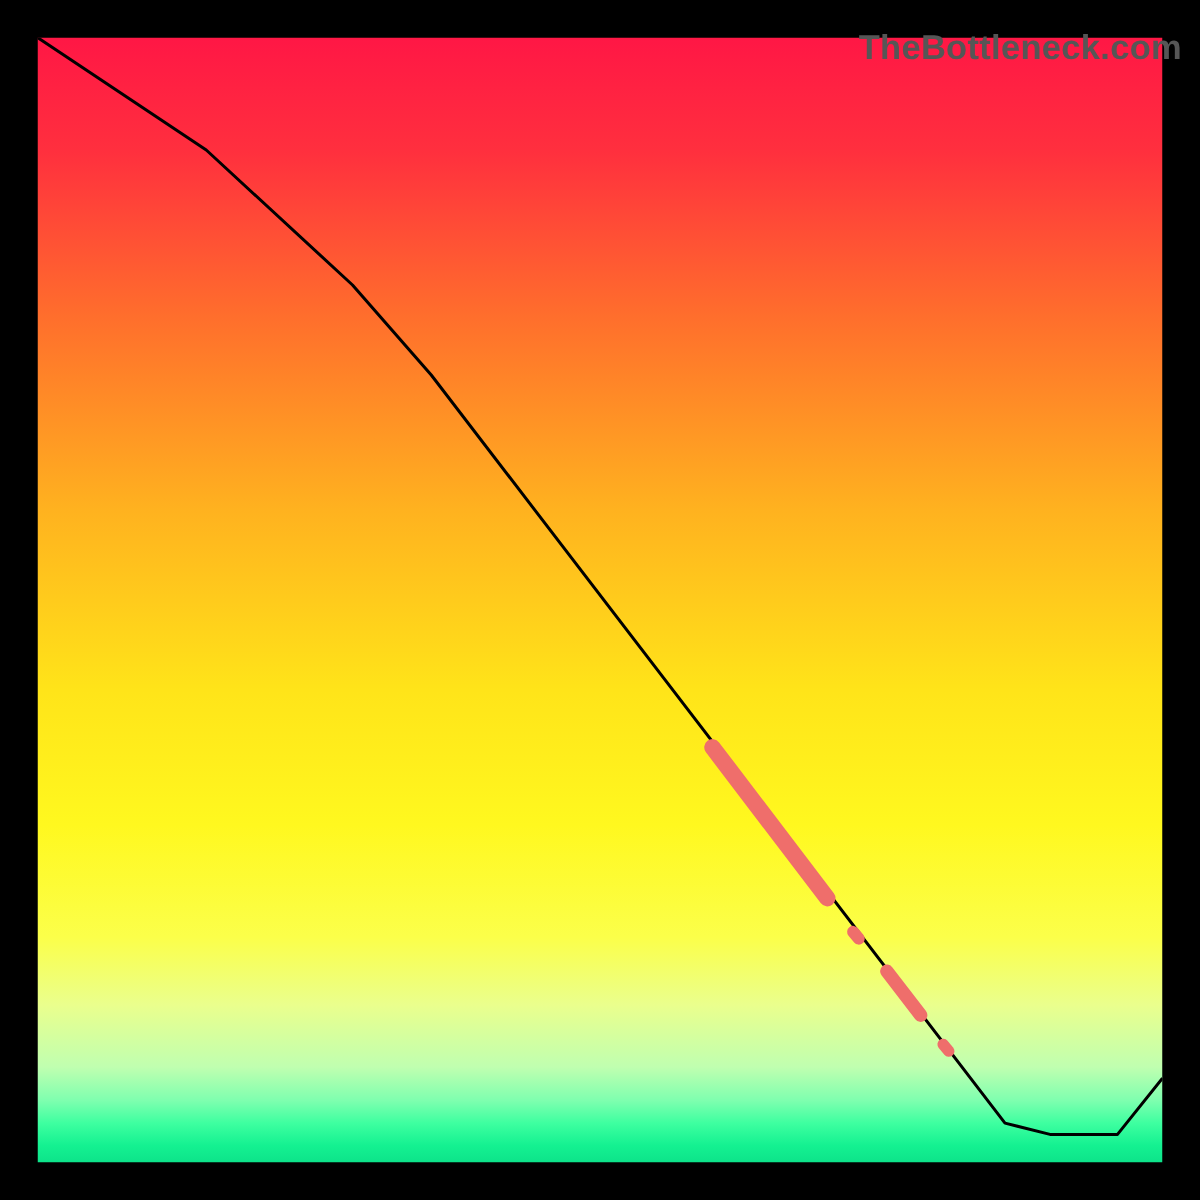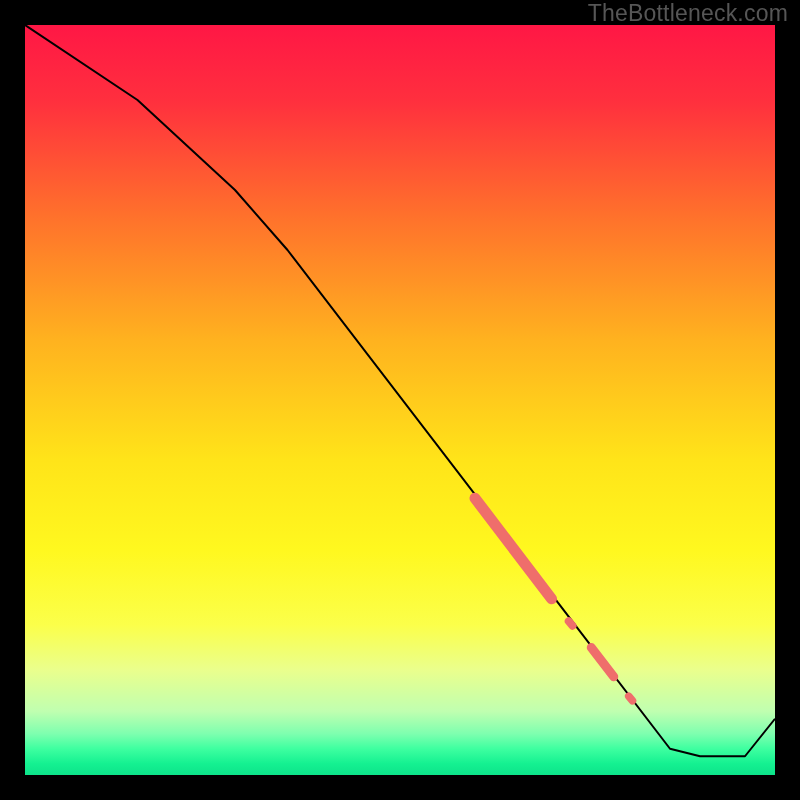--- a/index.html
+++ b/index.html
@@ -17,26 +17,26 @@
   }
   .plot-area {
     position: absolute;
     left: 25px;
     top: 25px;
     width: 750px;
     height: 750px;
   }
   .watermark {
     position: absolute;
-    top: 0;
+    top: 18px;
     right: 12px;
     font-family: Arial, Helvetica, sans-serif;
     font-size: 23px;
     color: #565656;
-    font-weight: 400;
+    font-weight: 700;
     letter-spacing: 0.2px;
   }
   svg {
     display: block;
   }
 </style>
 </head>
 <body>
 
 <div class="chart-container">

